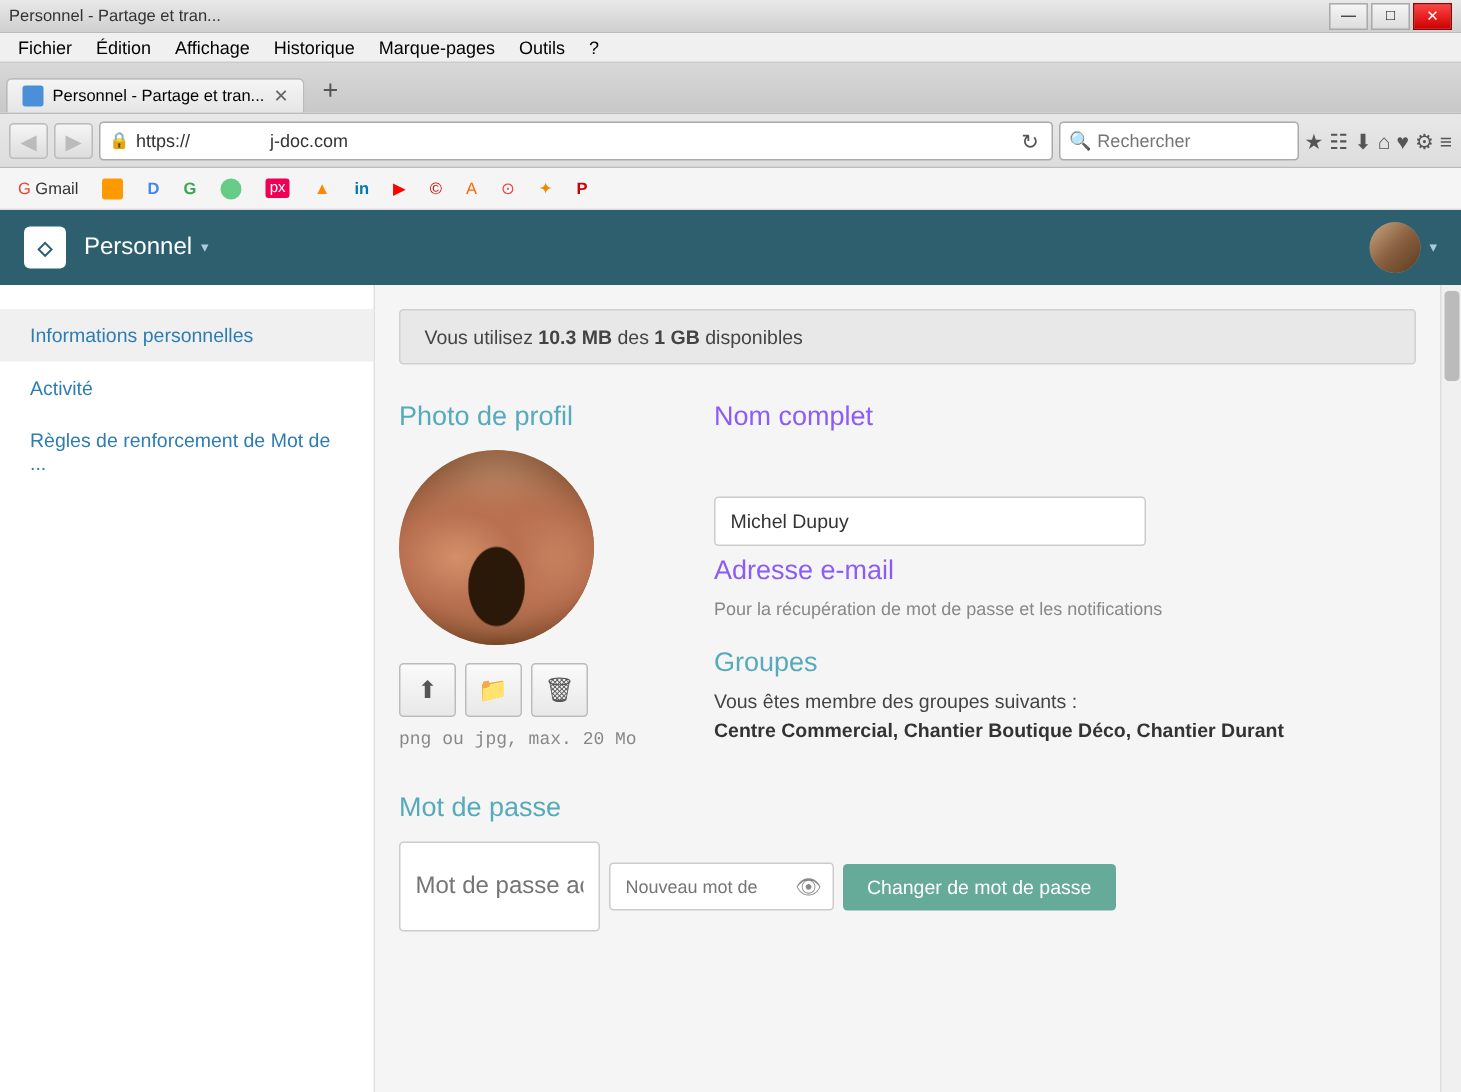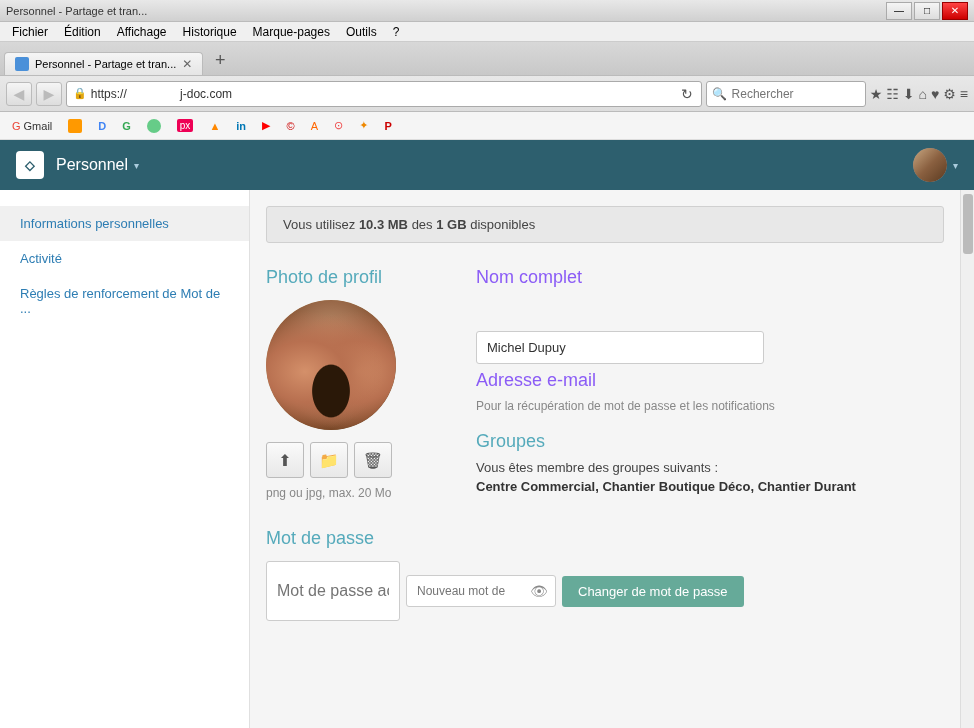--- a/index.html
+++ b/index.html
@@ -217,21 +217,21 @@
     }
     .photo-buttons { display: flex; gap: 6px; margin-bottom: 8px; }
     .photo-btn {
       width: 38px; height: 36px;
       background: linear-gradient(to bottom, #fafafa, #e8e8e8);
       border: 1px solid #bbb;
       border-radius: 3px;
       display: flex; align-items: center; justify-content: center;
       font-size: 16px; cursor: pointer; color: #555;
     }
-    .photo-hint { font-size: 12px; color: #888; }
+    .photo-hint { font-size: 12px; color: #888; font-family: Liberation Mono, monospace; }
 
     .profile-form-col { flex: 1; }
     .field-label { color: #8b5cf6; font-size: 18px; margin-bottom: 8px; }
     .field-input {
       width: 288px;
       border: 1px solid #ccc;
       border-radius: 3px;
       padding: 8px 10px;
       font-size: 13px;
       color: #333;

